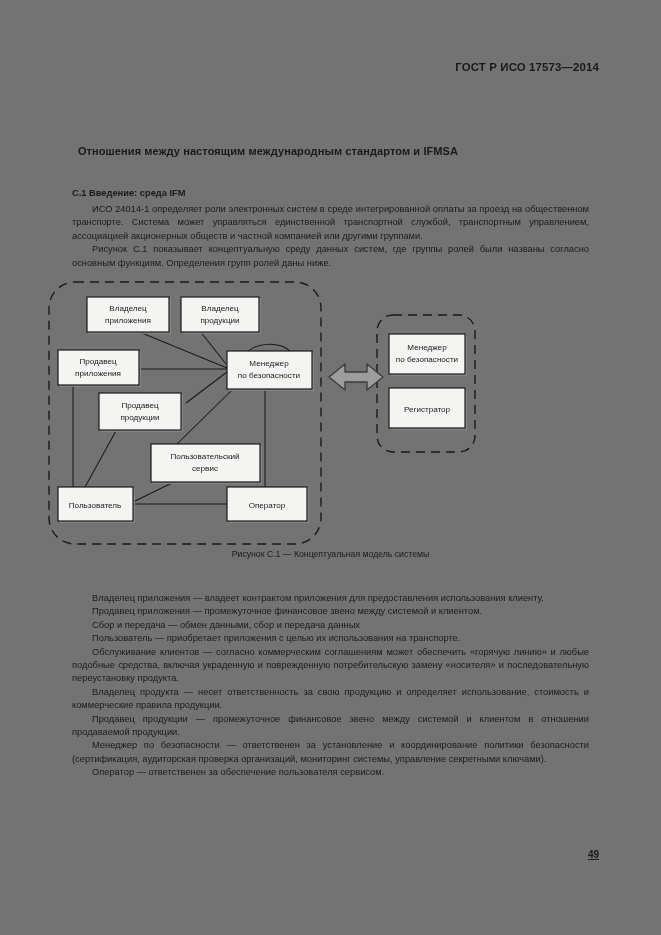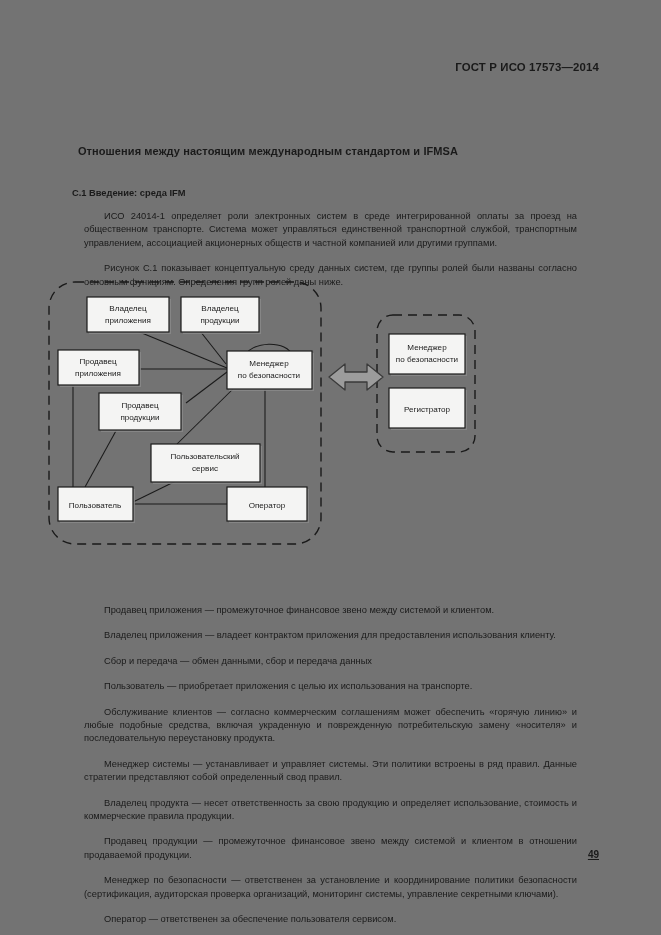--- a/index.html
+++ b/index.html
@@ -61,21 +61,21 @@
     position: absolute;
     left: 72px;
     width: 517px;
   }
   .sec-head {
     font-size: 9.3px;
     font-weight: bold;
     margin: 0;
   }
   p.txt {
-    margin: 12px;
+    margin: 0;
     font-size: 9.3px;
     line-height: 13.4px;
     text-align: justify;
     text-indent: 20px;
     hyphens: manual;
   }
 
   #intro-block { top: 188px; }
   #intro-block .sec-head { margin-bottom: 5px; }
   #intro-block p.txt + p.txt { margin-top: 0px; }
@@ -234,28 +234,28 @@
 
       <g>
         <rect x="352" y="116" width="76" height="40" fill="#8a8a8a" opacity="0.85" transform="translate(2,2)"></rect>
         <rect x="352" y="116" width="76" height="40" fill="#f4f4f3" stroke="#1a1a1a" stroke-width="1.2"></rect>
         <text class="boxlabel" x="390" y="140">Регистратор</text>
       </g>
 
     </svg>
   </div>
 
+  <div class="fig-caption">Рисунок С.1 — Концептуальная модель системы</div>
 
   <div class="body-col" id="defs-block">
+    <p class="txt">Владелец приложения — владеет контрактом приложения для предоставления использования клиенту.</p>
     <p class="txt">Продавец приложения — промежуточное финансовое звено между системой и клиентом.</p>
-    <p class="txt">Владелец приложения — владеет контрактом приложения для предоставления использования клиенту.</p>
     <p class="txt">Сбор и передача — обмен данными, сбор и передача данных</p>
     <p class="txt">Пользователь — приобретает приложения с целью их использования на транспорте.</p>
     <p class="txt">Обслуживание клиентов — согласно коммерческим соглашениям может обеспечить «горячую линию» и любые подобные средства, включая украденную и поврежденную потребительскую замену «носителя» и последовательную переустановку продукта.</p>
-    <p class="txt">Менеджер системы — устанавливает и управляет системы. Эти политики встроены в ряд правил. Данные стратегии представляют собой определенный свод правил.</p>
     <p class="txt">Владелец продукта — несет ответственность за свою продукцию и определяет использование, стоимость и коммерческие правила продукции.</p>
     <p class="txt">Продавец продукции — промежуточное финансовое звено между системой и клиентом в отношении продаваемой продукции.</p>
     <p class="txt">Менеджер по безопасности — ответственен за установление и координирование политики безопасности (сертификация, аудиторская проверка организаций, мониторинг системы, управление секретными ключами).</p>
     <p class="txt">Оператор — ответственен за обеспечение пользователя сервисом.</p>
   </div>
 
   <div class="page-number">49</div>
 
 </div>
 

